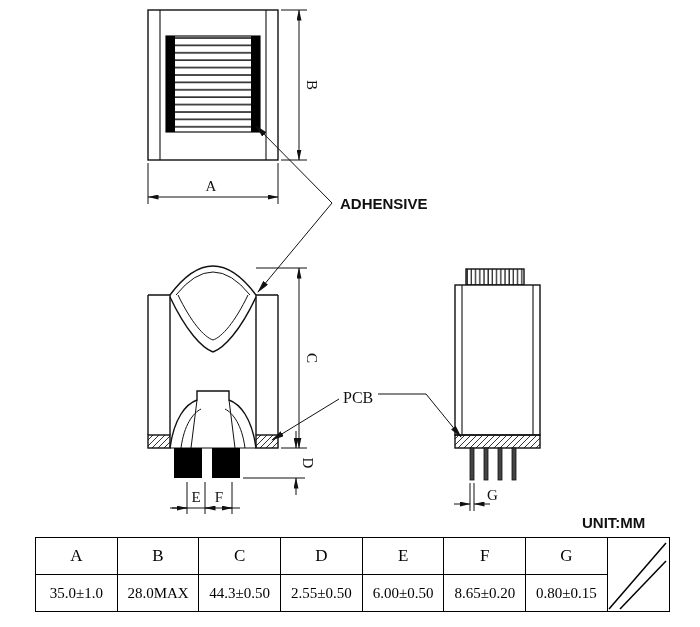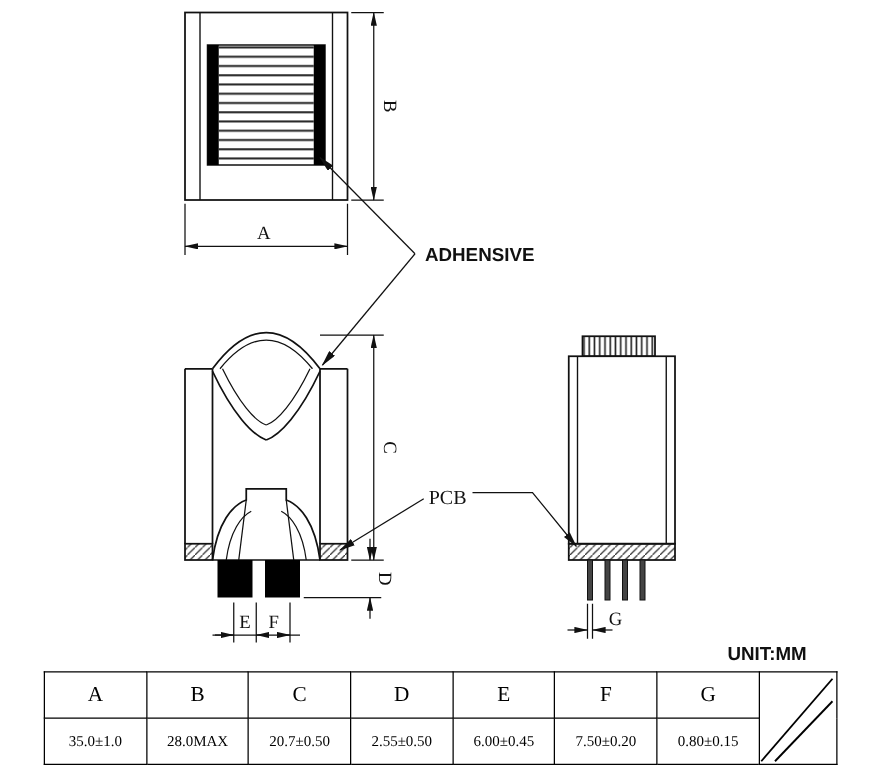--- a/index.html
+++ b/index.html
@@ -9,21 +9,21 @@
   svg .dimletter{font-size:15px;}
   svg .lbl-sans{font-family:"Liberation Sans", sans-serif;font-weight:600;font-size:15px;}
   svg .lbl-serif{font-size:16px;}
   svg .unit{font-family:"Liberation Sans", sans-serif;font-weight:700;font-size:15px;}
 
   .dim-table{position:absolute;left:35px;top:537px;border-collapse:collapse;
              table-layout:fixed;}
   .dim-table td{border:1.7px solid #000;text-align:center;vertical-align:middle;
                 padding:0;background:#fff;color:#000;}
   .dim-table .hd{width:80.7px;height:36px;font-size:17px;}
-  .dim-table .vl{height:36px;font-size:12px;}
+  .dim-table .vl{height:36px;font-size:15px;}
   .dim-table .diag{width:61px;padding:0;}
   .diag svg{display:block;}
 </style>
 </head>
 <body>
 
 <div class="stage">
 
   <svg width="700" height="627" viewBox="0 0 700 627">
     <defs>
@@ -159,22 +159,22 @@
         <td class="diag" rowspan="2">
           <svg width="59" height="72" viewBox="0 0 59 72">
             <line x1="1" y1="70" x2="58" y2="4" stroke="#000" stroke-width="1.5"></line>
             <line x1="12" y1="70" x2="58" y2="22" stroke="#000" stroke-width="1.5"></line>
           </svg>
         </td>
       </tr>
       <tr>
         <td class="vl">35.0±1.0</td>
         <td class="vl">28.0MAX</td>
-        <td class="vl">20.7±0.50</td>
+        <td class="vl">44.3±0.50</td>
         <td class="vl">2.55±0.50</td>
-        <td class="vl">6.00±0.45</td>
-        <td class="vl">7.50±0.20</td>
+        <td class="vl">6.00±0.50</td>
+        <td class="vl">8.65±0.20</td>
         <td class="vl">0.80±0.15</td>
       </tr>
     </tbody>
   </table>
 
 </div>
 
 </body></html>

